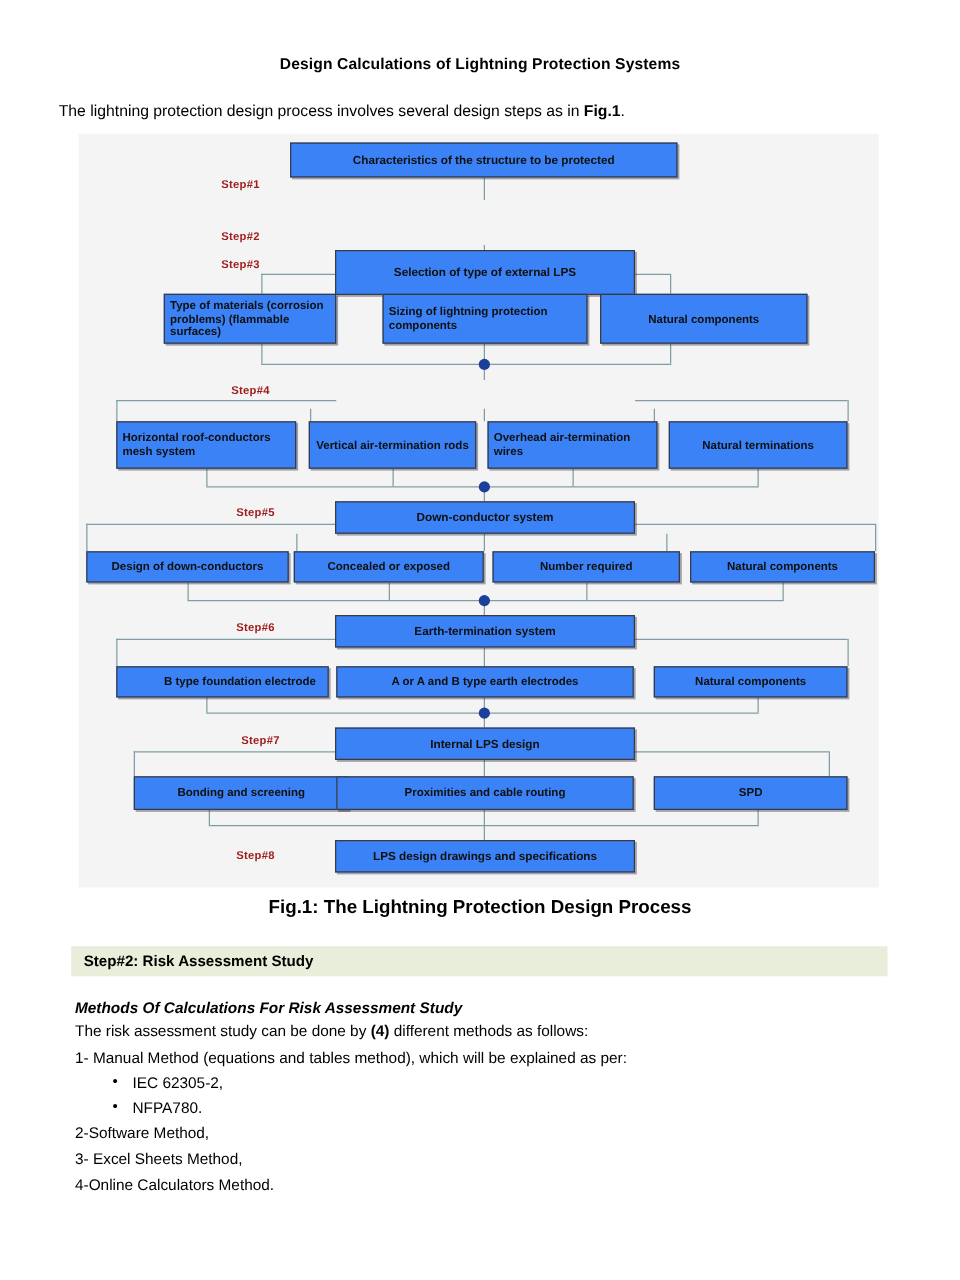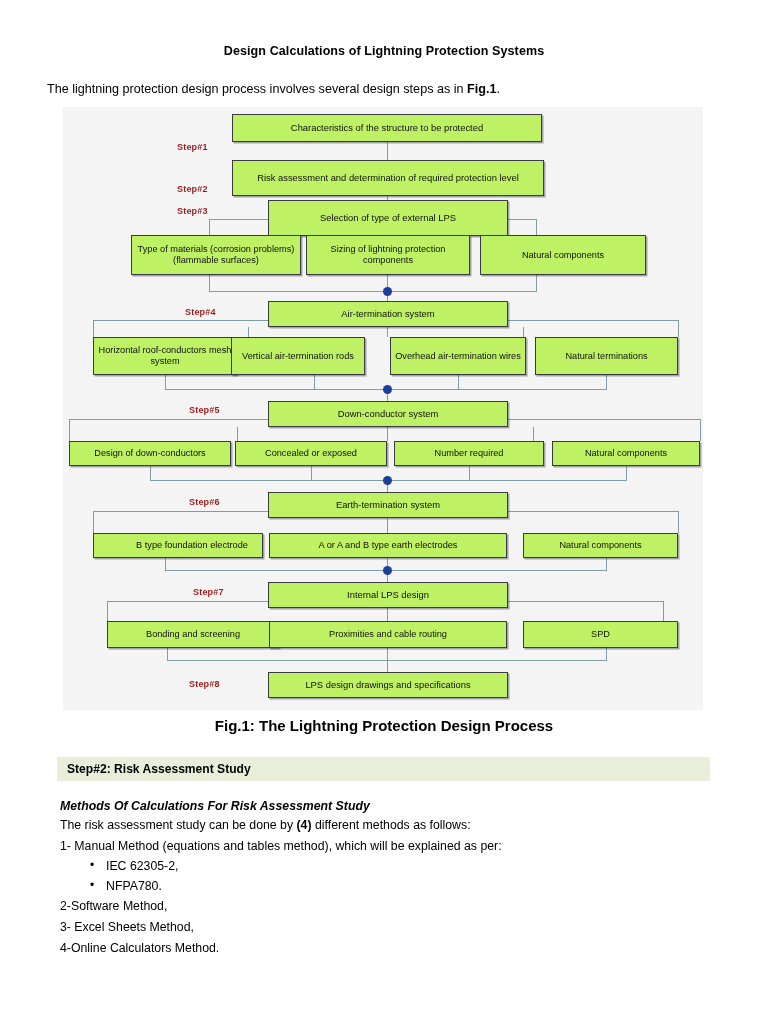--- a/index.html
+++ b/index.html
@@ -21,25 +21,25 @@
   }
   .intro b{font-weight:bold;}
 
   
   .diagram{
     position:absolute;left:63px;top:107px;width:640px;height:603px;
     background:#f4f4f4;
   }
   .box{
     position:absolute;box-sizing:border-box;
-    background:#bef264;border:1px solid #3a3a44;
+    background:#3b82f6;border:1px solid #3a3a44;
     box-shadow:1.5px 1.5px 0 rgba(40,40,55,.40);
-    display:flex;align-items:center;justify-content:center;text-align:center;
+    display:flex;align-items:center;justify-content:center;text-align:left;
     font-size:9.2px;line-height:1.18;color:#10100f;
-    padding:2px 4px;z-index:3;
+    padding:2px 4px;z-index:3;font-weight:bold;
   }
   .box.main{font-size:9.4px;}
   .steplabel{
     position:absolute;font-size:9px;font-weight:bold;color:#9e1b1b;
     letter-spacing:.2px;z-index:4;white-space:nowrap;
   }
   
   .ln{position:absolute;background:#7f9da4;z-index:1;}
   .lnv{width:1px;}
   .lnh{height:1px;}
@@ -84,55 +84,53 @@
 
   <div class="intro"><span>The lightning protection design process involves several design steps as in </span><b>Fig.1</b><span>.</span></div>
 
   <div class="diagram">
 
     <div class="steplabel" style="left:114px;top:35px;">Step#1</div>
     <div class="box main" style="left:169px;top:7px;width:310px;height:28px;">Characteristics of the structure to be protected</div>
     <div class="ln lnv" style="left:324px;top:35px;height:18px;"></div>
 
     <div class="steplabel" style="left:114px;top:77px;">Step#2</div>
-    <div class="box main" style="left:169px;top:53px;width:312px;height:36px;">Risk assessment and determination of required protection level</div>
     <div class="ln lnv" style="left:324px;top:89px;height:17px;"></div>
 
     <div class="steplabel" style="left:114px;top:99px;">Step#3</div>
     <div class="box main" style="left:205px;top:93px;width:240px;height:36px;">Selection of type of external LPS</div>
 
     <div class="ln lnh" style="left:146px;top:112px;width:60px;"></div>
     <div class="ln lnh" style="left:445px;top:112px;width:28px;"></div>
     <div class="ln lnv" style="left:146px;top:112px;height:16px;"></div>
     <div class="ln lnv" style="left:324px;top:119px;height:9px;"></div>
     <div class="ln lnv" style="left:473px;top:112px;height:16px;"></div>
 
-    <div class="box" style="left:68px;top:128px;width:170px;height:40px;">Type of materials (corrosion problems) (flammable surfaces)</div>
+    <div class="box" style="left:68px;top:128px;width:138px;height:40px;">Type of materials (corrosion problems) (flammable surfaces)</div>
     <div class="box" style="left:243px;top:128px;width:164px;height:40px;">Sizing of lightning protection components</div>
     <div class="box" style="left:417px;top:128px;width:166px;height:40px;">Natural components</div>
 
     <div class="ln lnv" style="left:146px;top:168px;height:16px;"></div>
     <div class="ln lnv" style="left:324px;top:168px;height:16px;"></div>
     <div class="ln lnv" style="left:473px;top:168px;height:16px;"></div>
     <div class="ln lnh" style="left:146px;top:184px;width:328px;"></div>
     <div class="dot" style="left:320px;top:180px;"></div>
     <div class="ln lnv" style="left:324px;top:184px;height:13px;"></div>
 
     <div class="steplabel" style="left:122px;top:200px;">Step#4</div>
-    <div class="box main" style="left:205px;top:194px;width:240px;height:26px;">Air-termination system</div>
     <div class="ln lnh" style="left:30px;top:213px;width:176px;"></div>
     <div class="ln lnh" style="left:445px;top:213px;width:170px;"></div>
     <div class="ln lnv" style="left:30px;top:213px;height:17px;"></div>
     <div class="ln lnv" style="left:185px;top:220px;height:10px;"></div>
     <div class="ln lnv" style="left:324px;top:220px;height:10px;"></div>
     <div class="ln lnv" style="left:460px;top:220px;height:10px;"></div>
     <div class="ln lnv" style="left:615px;top:213px;height:17px;"></div>
 
     <div class="box" style="left:30px;top:230px;width:144px;height:38px;">Horizontal roof-conductors mesh system</div>
-    <div class="box" style="left:168px;top:230px;width:134px;height:38px;">Vertical air-termination rods</div>
+    <div class="box" style="left:184px;top:230px;width:134px;height:38px;">Vertical air-termination rods</div>
     <div class="box" style="left:327px;top:230px;width:136px;height:38px;">Overhead air-termination wires</div>
     <div class="box" style="left:472px;top:230px;width:143px;height:38px;">Natural terminations</div>
 
     <div class="ln lnv" style="left:102px;top:268px;height:14px;"></div>
     <div class="ln lnv" style="left:251px;top:268px;height:14px;"></div>
     <div class="ln lnv" style="left:395px;top:268px;height:14px;"></div>
     <div class="ln lnv" style="left:543px;top:268px;height:14px;"></div>
     <div class="ln lnh" style="left:102px;top:282px;width:442px;"></div>
     <div class="dot" style="left:320px;top:278px;"></div>
     <div class="ln lnv" style="left:324px;top:282px;height:13px;"></div>

